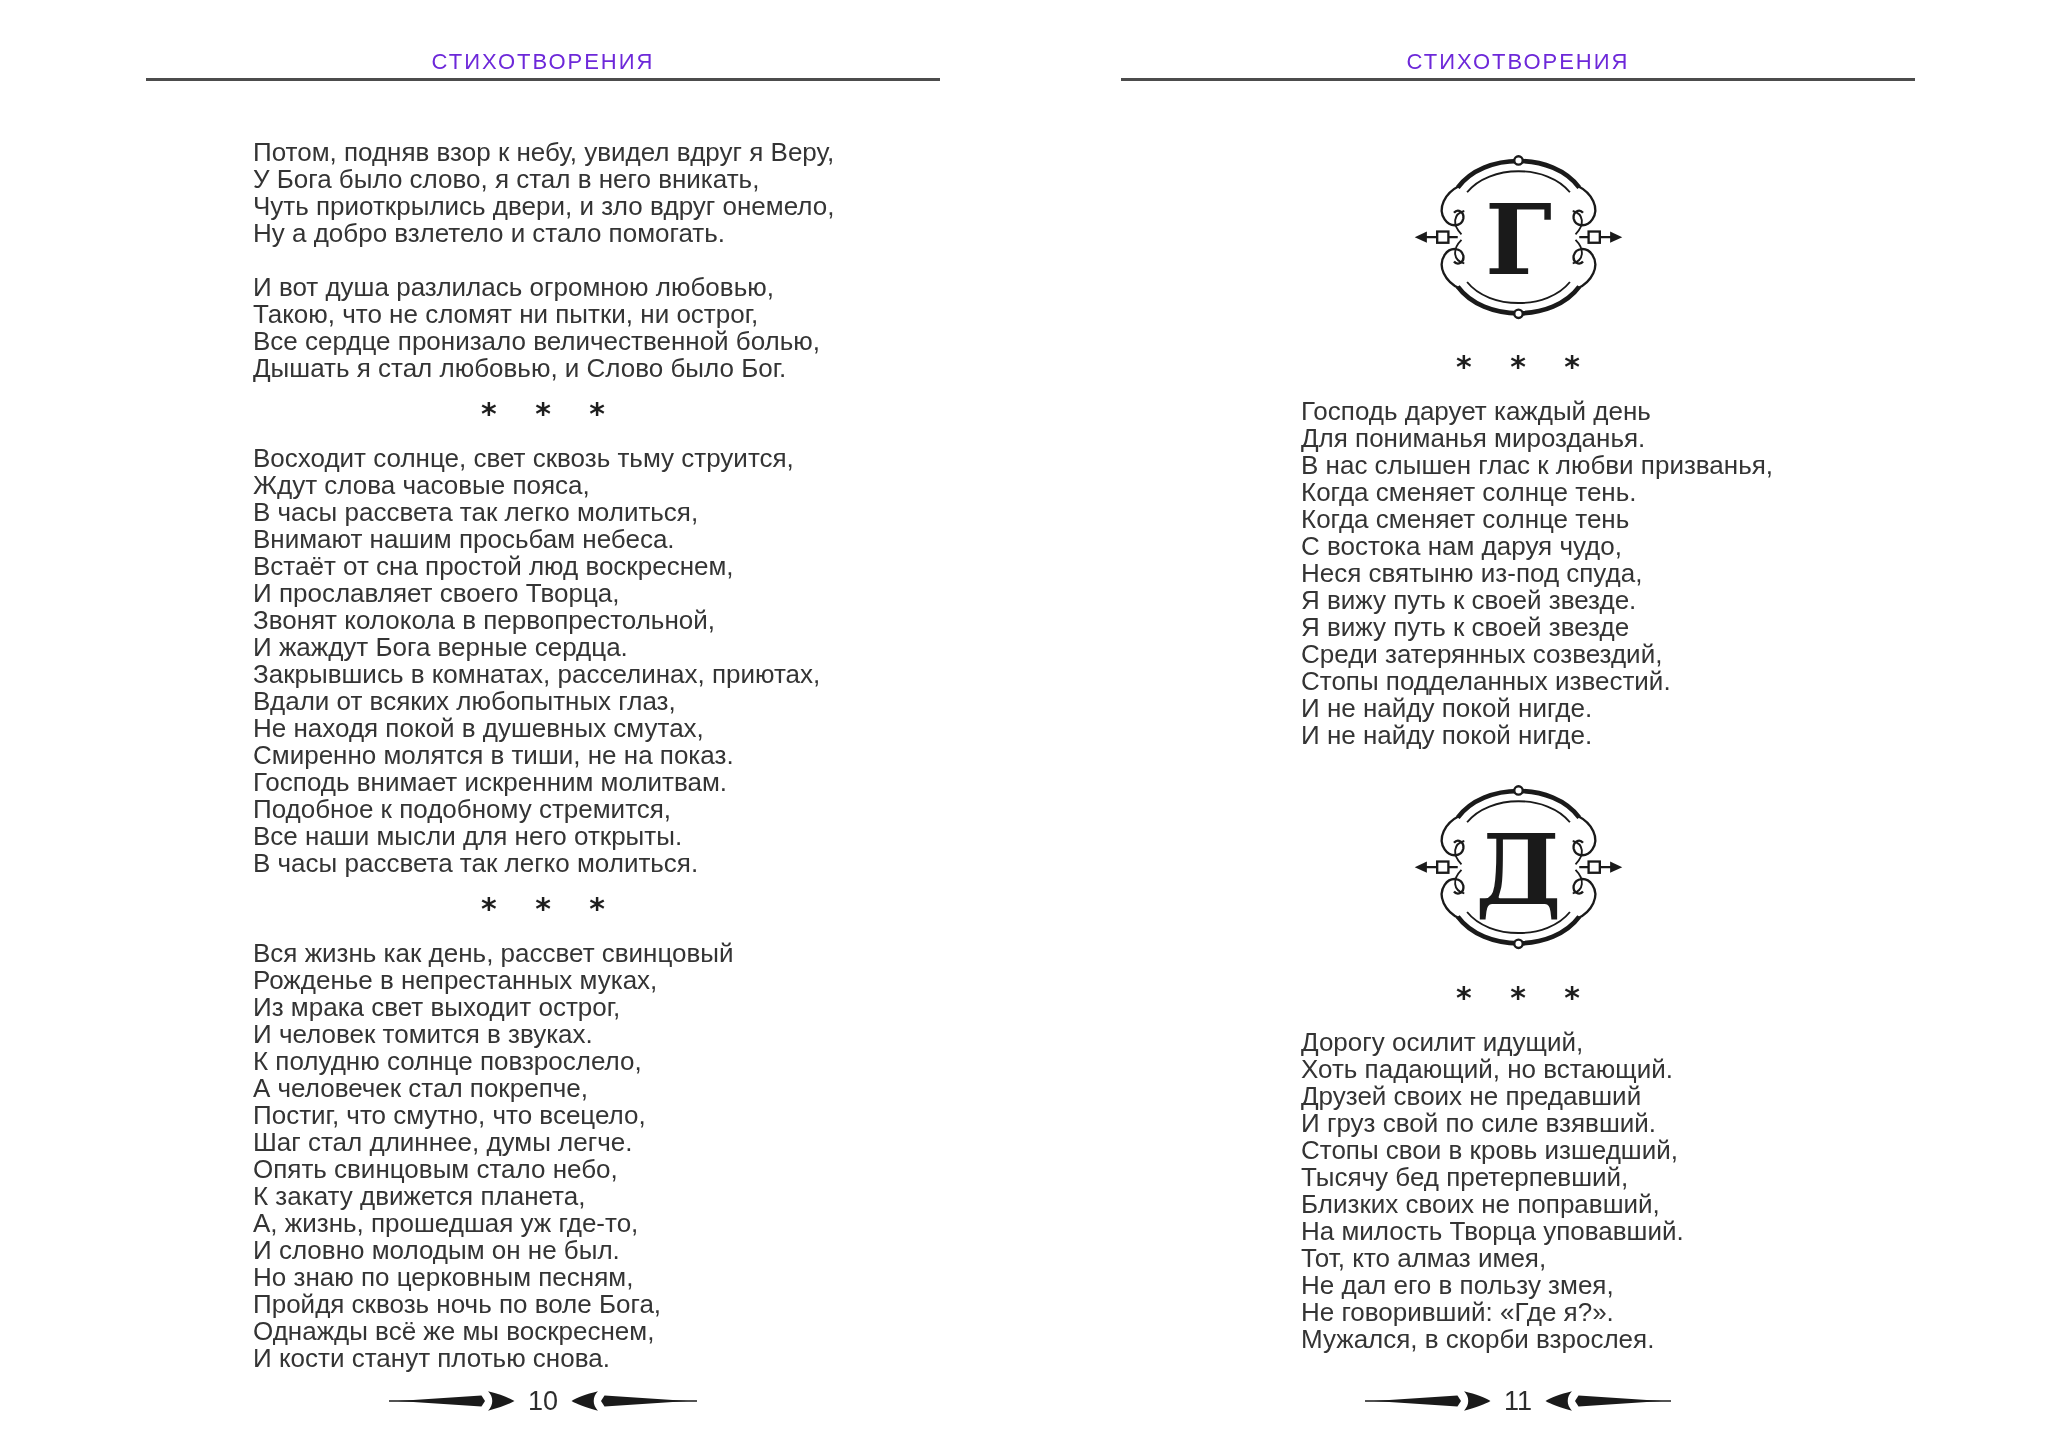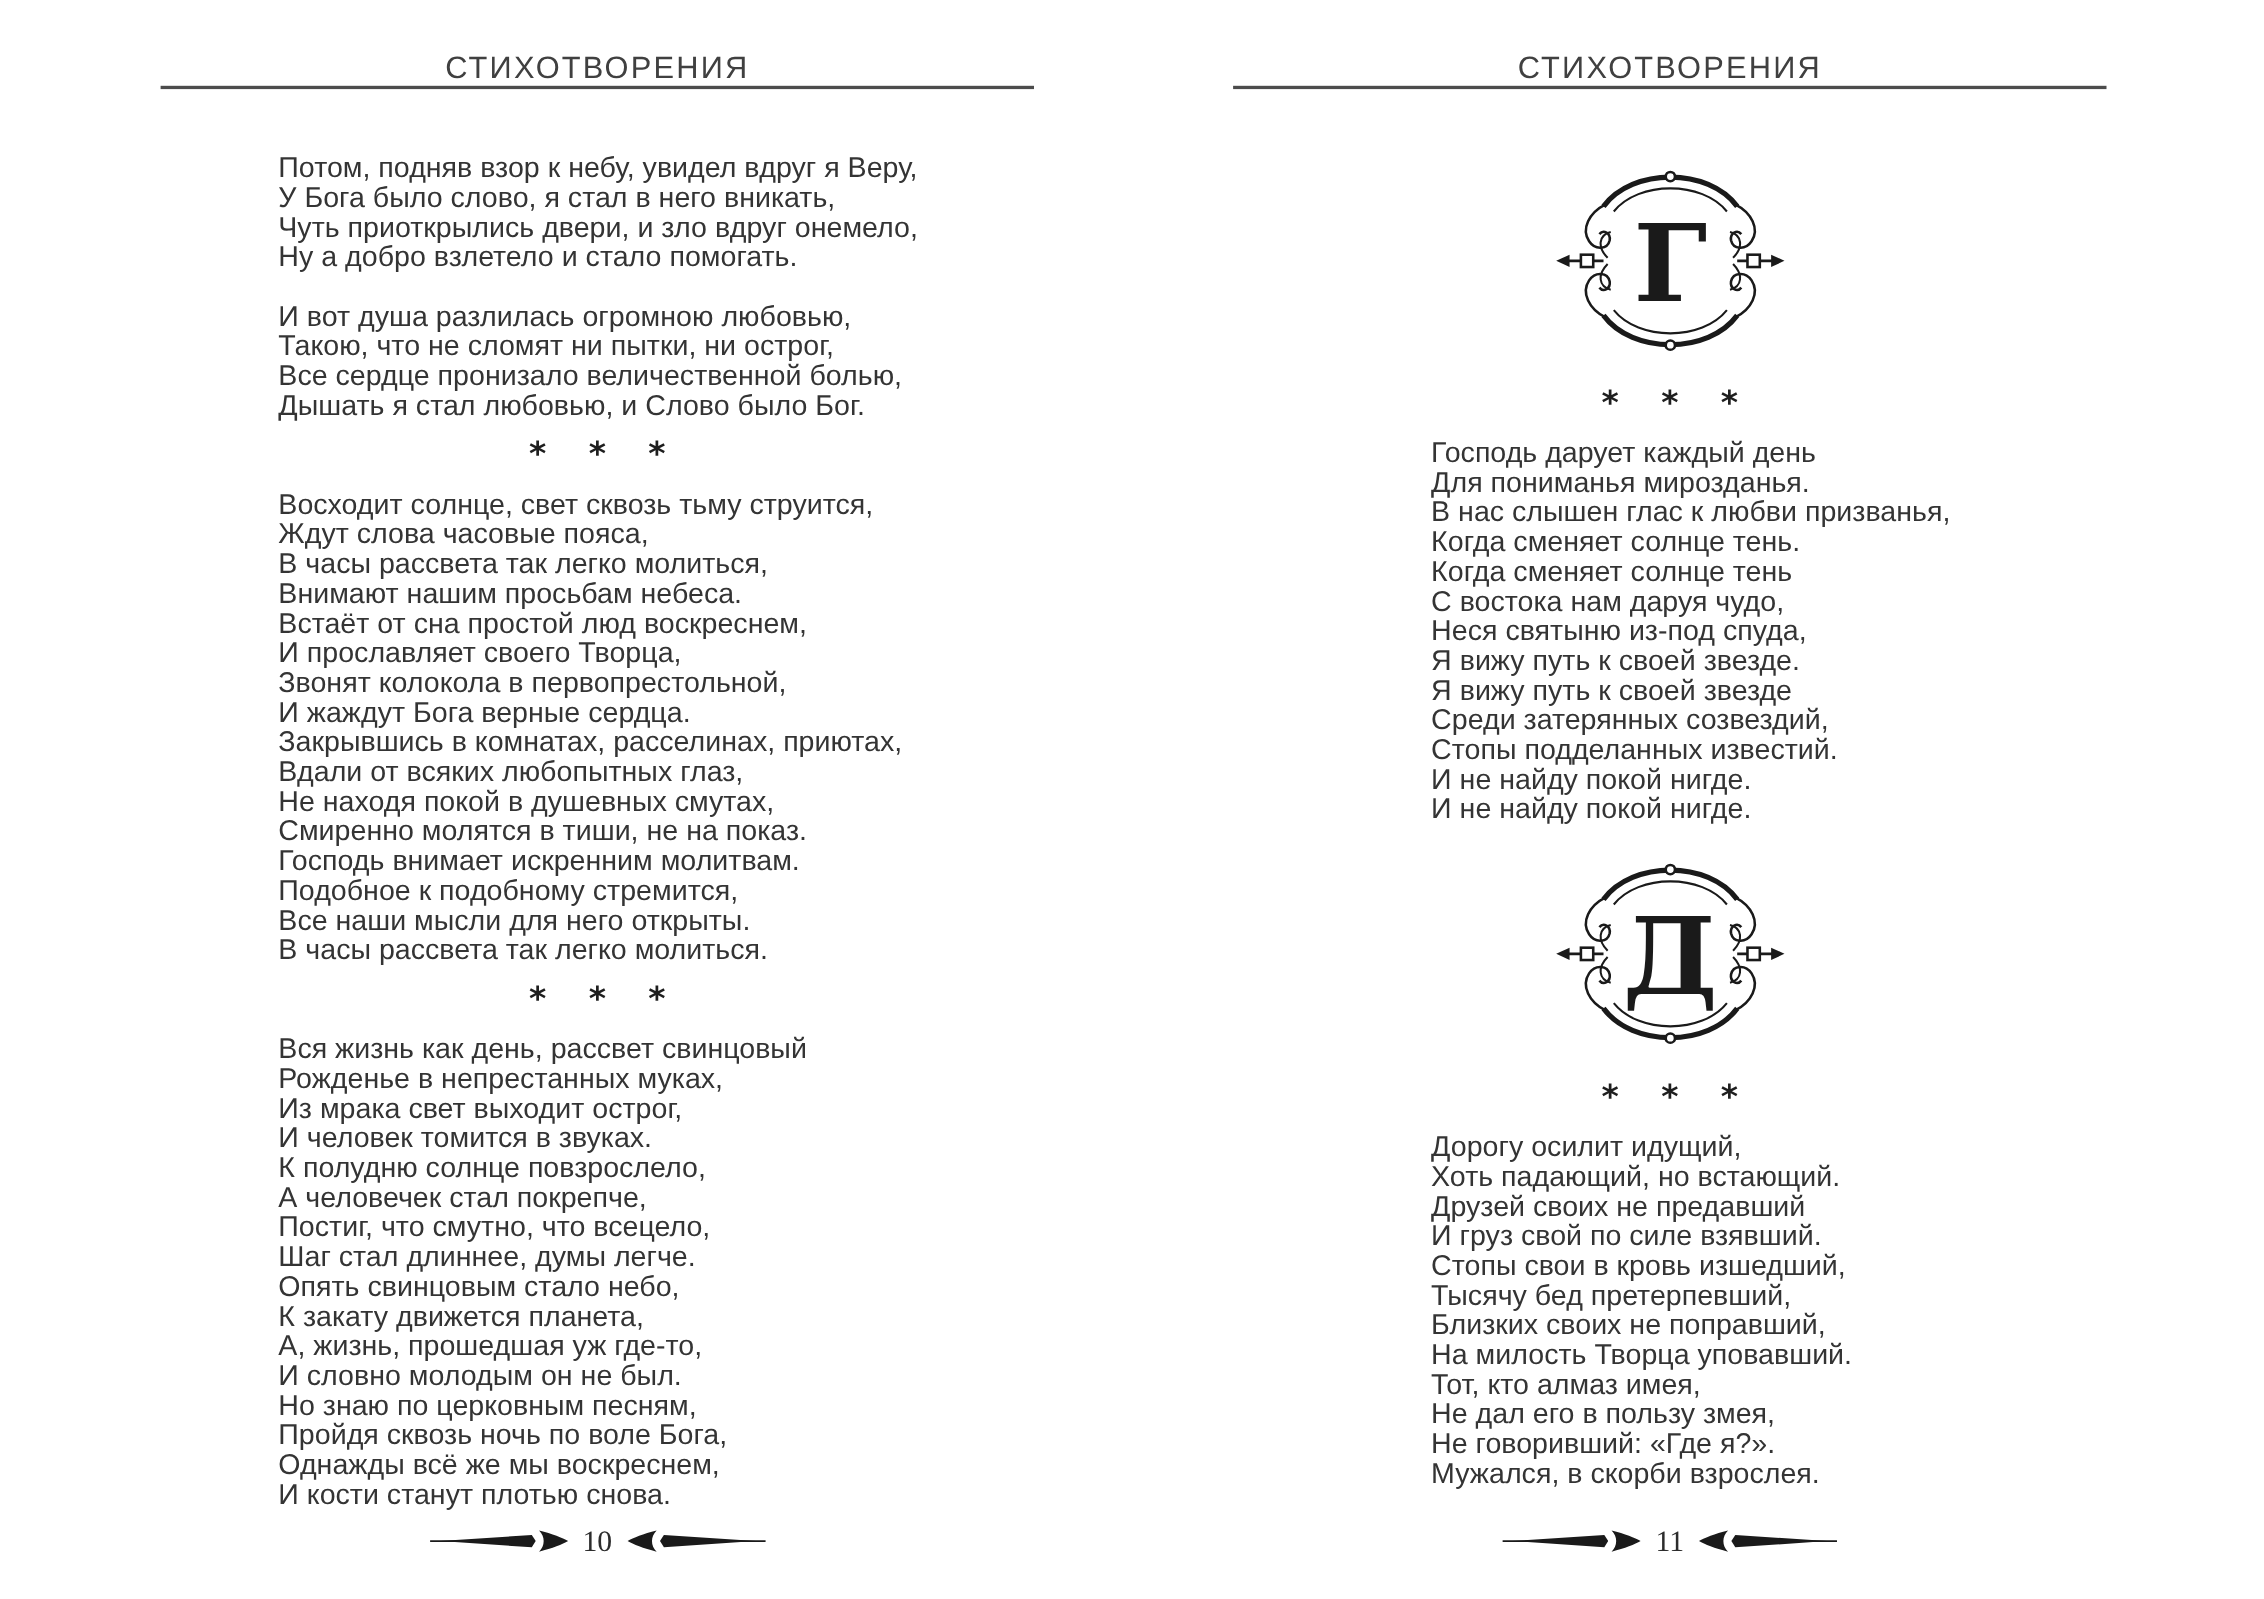--- a/index.html
+++ b/index.html
@@ -14,23 +14,23 @@
   .page { position: absolute; top: 0; height: 1454px; width: 1029px; }
   .page-left  { left: 0; }
   .page-right { left: 1029px; }
 
   
   .head-area { padding-top: 50px; }
   .page-left  .head-area { margin-left: 146px; margin-right: 89px; }
   .page-right .head-area { margin-left: 92px;  margin-right: 143px; }
   .running-head {
     text-align: center;
-    font-size: 28px;
+    font-size: 22px;
     letter-spacing: 2px;
-    color: #404040;
+    color: #6d28d9;
     line-height: 24px;
   }
   .header-rule { border-bottom: 3px solid #4c4c4c; margin-top: 4px; }
 
   
   .poem-column { margin-top: 58px; }
   .page-left  .poem-column { margin-left: 253px; width: 580px; }
   .page-right .poem-column { margin-left: 272px; width: 434px; }
 
   .poem-line {
@@ -60,21 +60,20 @@
 
   
   .page-footer {
     position: absolute;
     bottom: 36px;
     display: flex;
     align-items: center;
     justify-content: center;
     gap: 12px;
     height: 34px;
-    font-family: Liberation Serif, serif;
   }
   .page-left  .page-footer { left: 253px; width: 580px; }
   .page-right .page-footer { left: 272px; width: 434px; }
   .page-number { font-size: 27px; color: #2c2c2c; line-height: 27px; }
   .flourish { width: 128px; height: 24px; }
   .flourish svg { display: block; width: 100%; height: 100%; }
   .flourish-right { transform: scaleX(-1); }
 </style>
 </head>
 <body>

